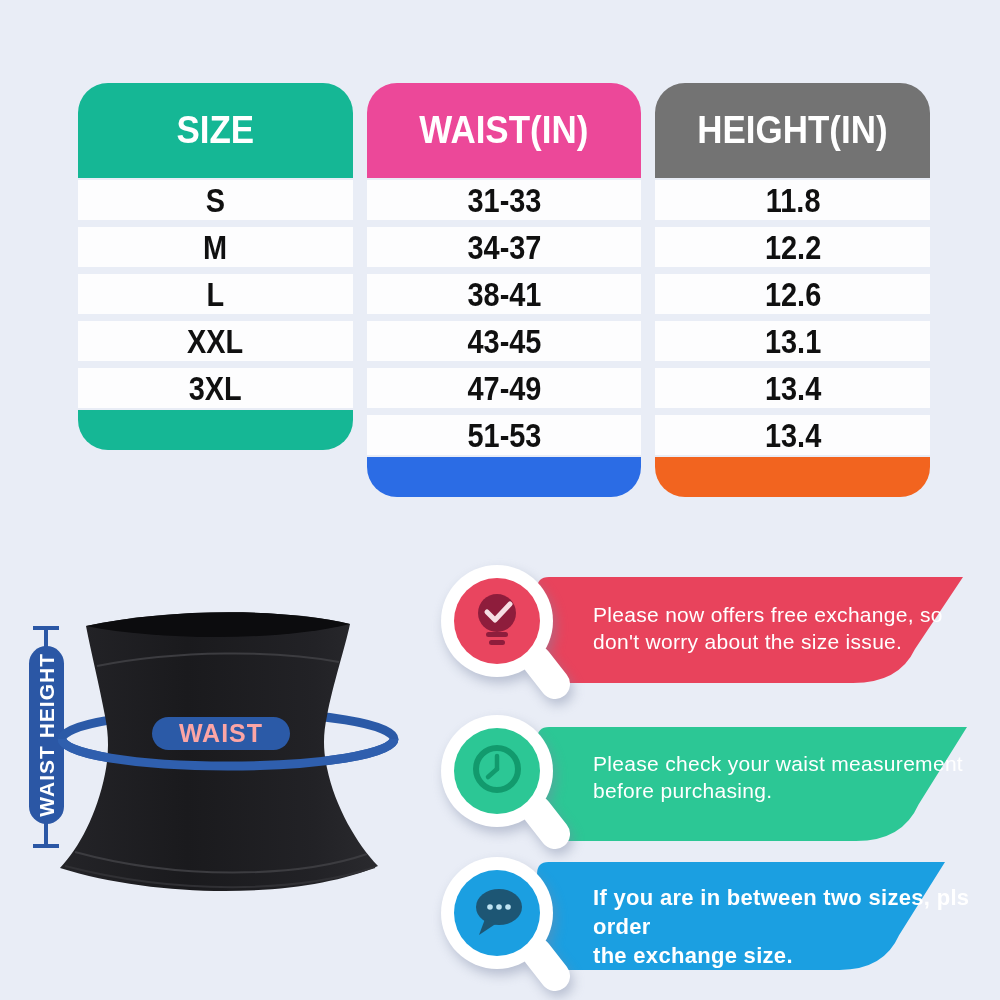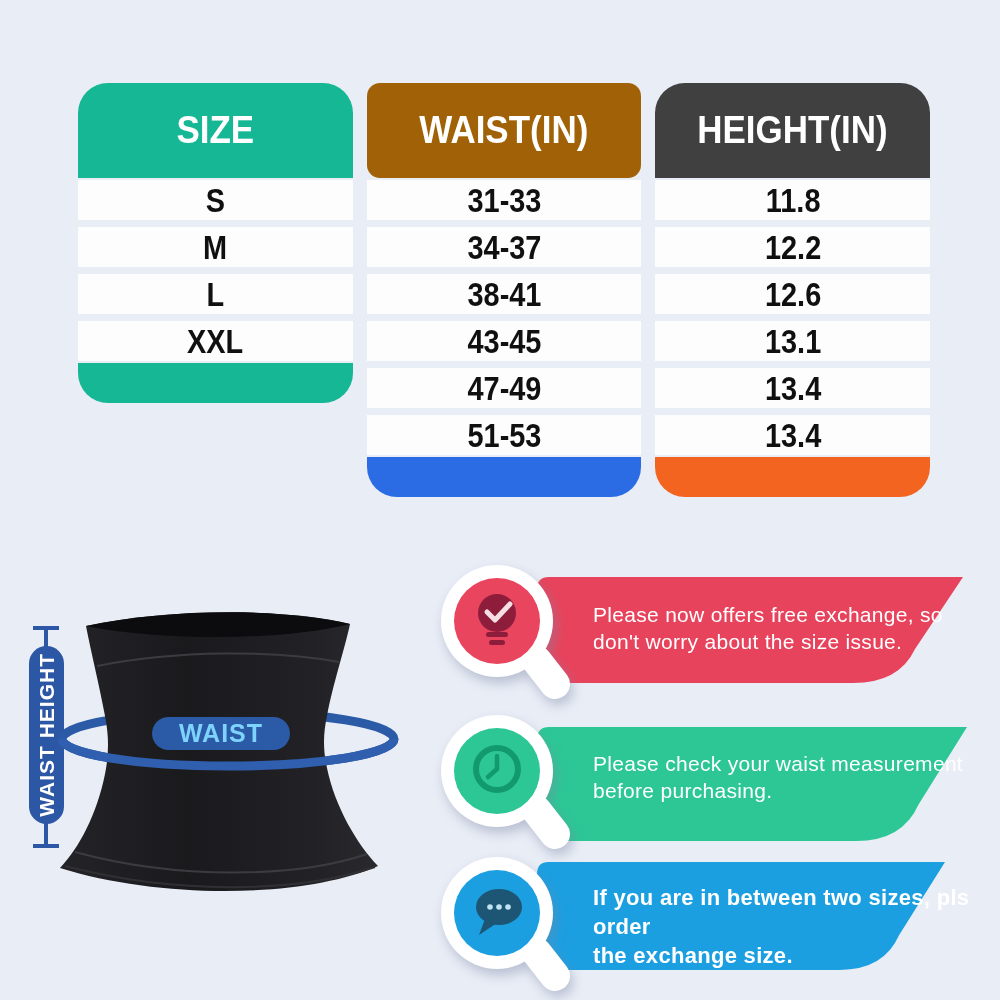--- a/index.html
+++ b/index.html
@@ -16,22 +16,22 @@
     position:absolute; left:78px; top:83px; width:852px;
     display:flex; gap:14px;
   }
   .tcol { flex:1; display:flex; flex-direction:column; }
   .tcol-head {
     height:95px; display:flex; align-items:center; justify-content:center;
     border-radius:30px 30px 0 0;
     color:#fff; font-size:38px; font-weight:bold;
   }
   .head-size   { background:#15b795; }
-  .head-waist  { background:#a16207;border-radius:13px; }
-  .head-height { background:#404040; }
+  .head-waist  { background:#ec4899; }
+  .head-height { background:#737373; }
   .tcell {
     height:40px; margin-top:7px; background:#fdfdfe;
     display:flex; align-items:center; justify-content:center;
     color:#101010; font-size:34px; font-weight:bold;
   }
   .tcell:nth-of-type(2) { margin-top:2px; }
   .tcol-foot { height:40px; margin-top:2px; border-radius:0 0 30px 30px; }
   .foot-size   { background:#15b795; }
   .foot-waist  { background:#2b6ce5; }
   .foot-height { background:#f2641f; }
@@ -48,21 +48,21 @@
   }
   .vpill span {
     writing-mode:vertical-rl; transform:rotate(180deg);
     color:#fff; font-weight:bold; font-size:21px; letter-spacing:1px; white-space:nowrap;
   }
   .trainer-svg { position:absolute; left:55px; top:604px; }
   .waist-pill {
     position:absolute; left:152px; top:717px; width:138px; height:33px;
     background:#2b5aa7; border-radius:17px;
     display:flex; align-items:center; justify-content:center;
-    color:#7dd3fc; font-weight:bold; font-size:25px; letter-spacing:1px;
+    color:#fca5a5; font-weight:bold; font-size:25px; letter-spacing:1px;
   }
 
   
   .callout { position:absolute; left:0; top:0; width:1000px; height:0; }
   .banner { position:absolute; }
   .banner svg { display:block; width:100%; height:100%; }
   .banner-text {
     position:absolute; left:593px; color:#fff;
     font-size:21px; line-height:27px; letter-spacing:.3px;
   }
@@ -81,20 +81,23 @@
         <span class="cond">S</span>
       </div>
     <div class="tcell">
         <span class="cond">M</span>
       </div>
     <div class="tcell">
         <span class="cond">L</span>
       </div>
     <div class="tcell">
         <span class="cond">XXL</span>
+      </div>
+    <div class="tcell">
+        <span class="cond">3XL</span>
       </div>
     <div class="tcol-foot foot-size"></div>
   </div>
 
   <div class="tcol">
     <div class="tcol-head head-waist">
       <span class="condh">WAIST(IN)</span>
     </div>
     <div class="tcell">
         <span class="cond">31-33</span>

